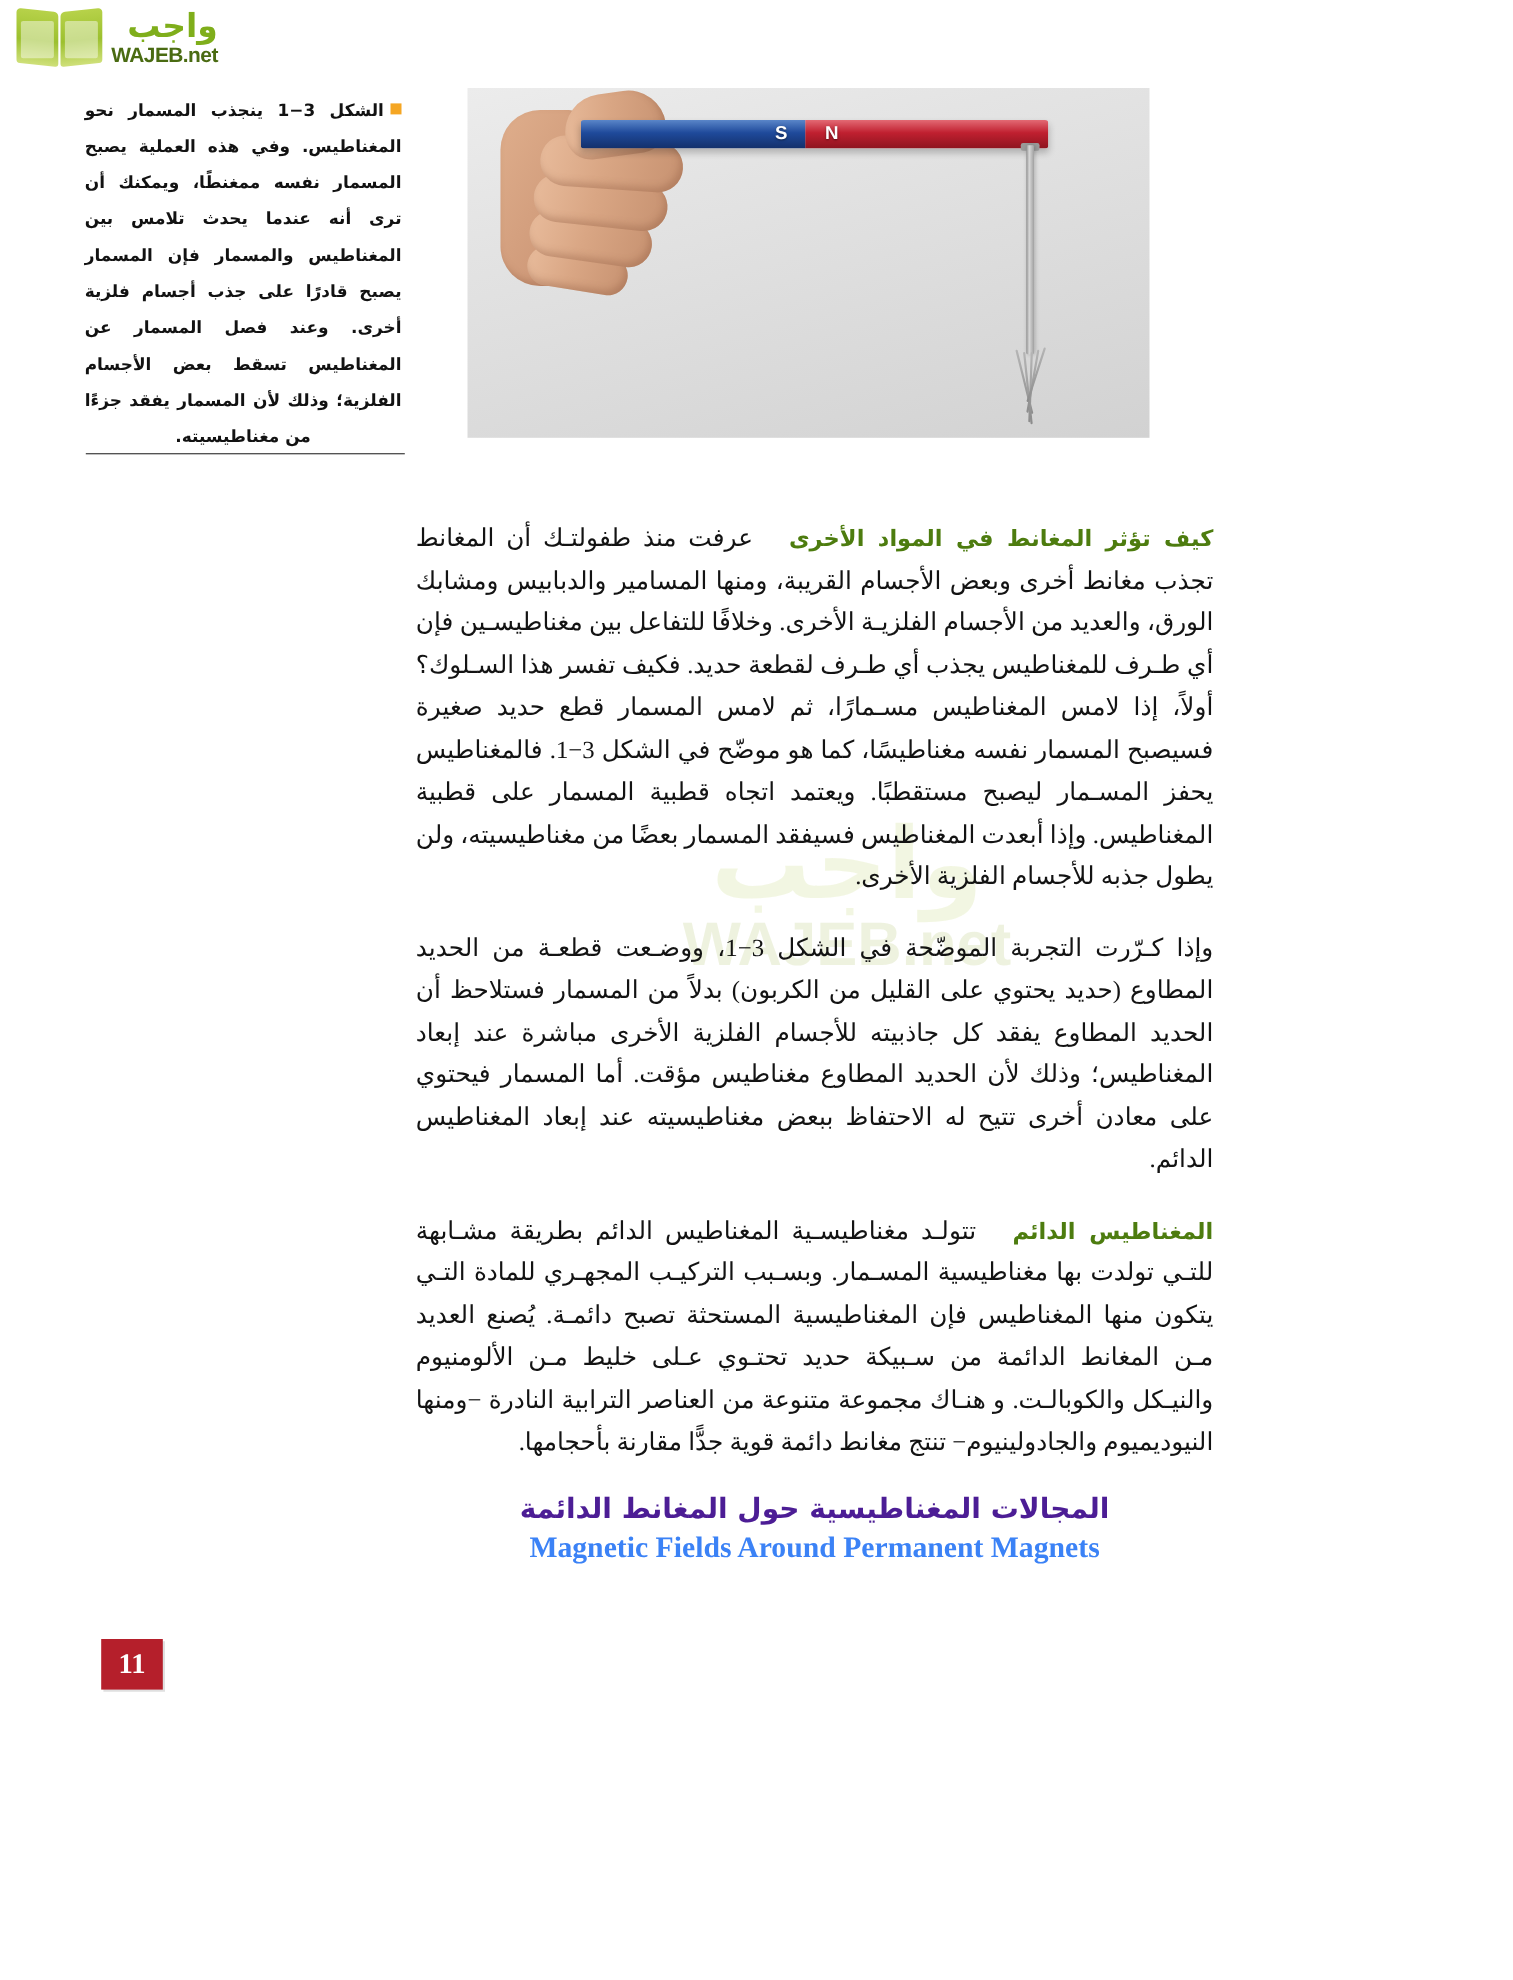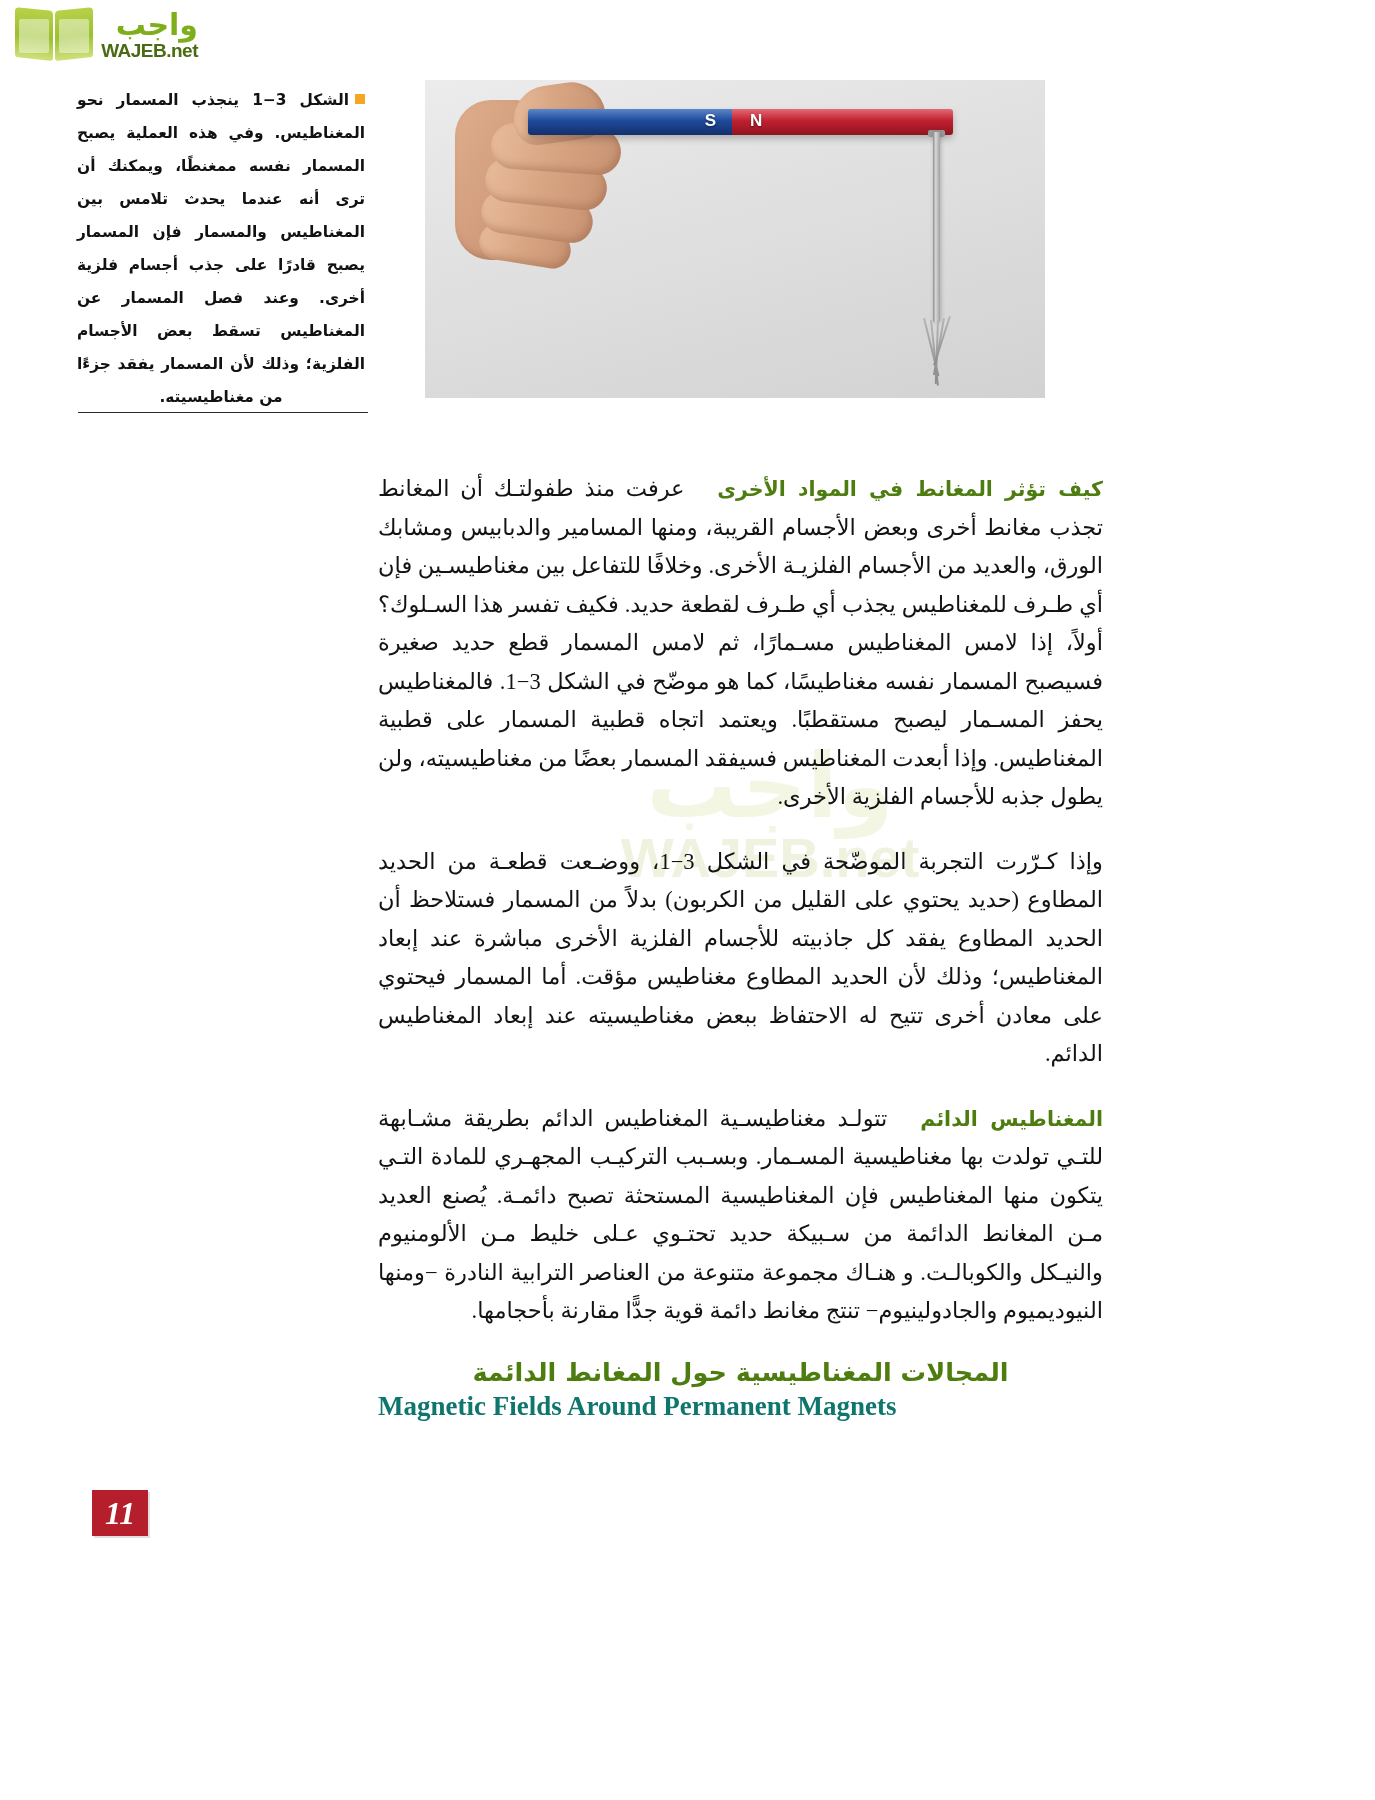--- a/index.html
+++ b/index.html
@@ -265,30 +265,30 @@
     color: #4d7c0f;
     font-weight: bold;
     font-family: "DejaVu Sans", "Liberation Sans", sans-serif;
     font-size: 20.5px;
     margin-left: 22px;
   }
 
   #section-heading-ar {
     margin: 20px 0 4px 0;
     text-align: center;
-    color: #4d7c0f;
+    color: #4c1d95;
     font-family: "DejaVu Sans", "Liberation Sans", sans-serif;
     font-weight: bold;
     font-size: 25.5px;
     direction: rtl;
   }
   #section-heading-en {
     margin: 0 0 24px 0;
-    text-align: left;
-    color: #0f766e;
+    text-align: center;
+    color: #3b82f6;
     font-family: "Liberation Serif", serif;
     font-weight: bold;
     font-size: 27px;
     direction: ltr;
   }
 
   
   #page-number-box {
     position: absolute;
     left: 92px;
@@ -298,23 +298,22 @@
     background: #b51f2b;
     display: flex;
     align-items: center;
     justify-content: center;
     box-shadow: 2px 2px 0 rgba(0,0,0,0.12);
   }
   #page-number {
     color: #ffffff;
     font-family: "Liberation Serif", serif;
     font-weight: bold;
-    font-size: 32px;
+    font-size: 26px;
     direction: ltr;
-    font-style: italic;
   }
 </style>
 </head>
 <body>
 
 <div id="brand-logo">
   <div id="brand-wordmark">
     <div id="brand-arabic">واجب</div>
     <div id="brand-latin">WAJEB.net</div>
   </div>

